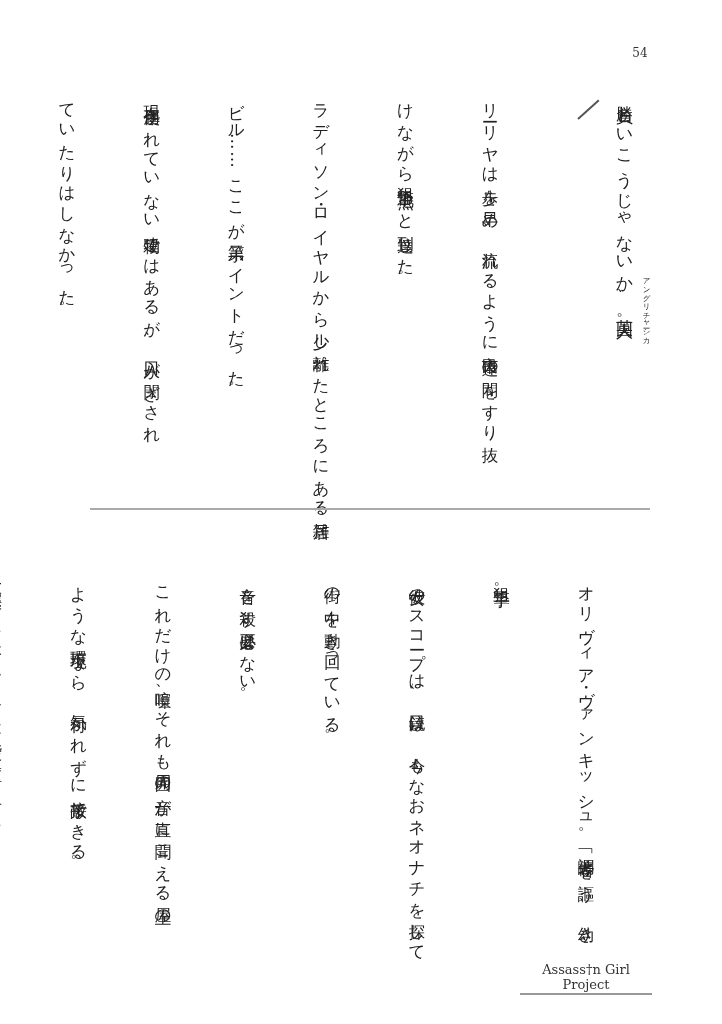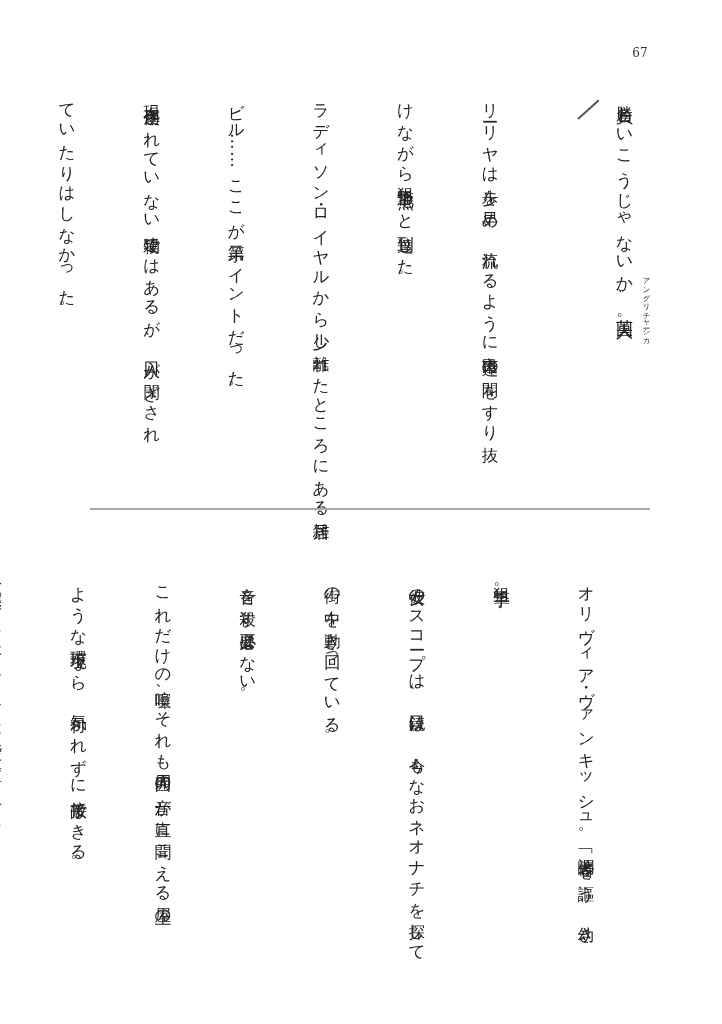--- a/index.html
+++ b/index.html
@@ -45,21 +45,21 @@
     position: absolute; left: 520px; top: 962px; width: 132px;
     font-family: "DejaVu Serif", serif; font-size: 13px; color: #333;
     border-bottom: 2px solid #999; padding-bottom: 1px; text-align: center;
   }
   .page-top-lines { right: 162px; }
 </style>
 </head>
 <body>
 
 <div class="page">
-  <div class="page-number">67</div>
+  <div class="page-number">54</div>
 
   <div class="heading">勝負といこうじゃないか、英国人。</div>
   <div class="ruby-text">アングリチャーシカ</div>
 
   <div class="slash"></div>
 
   <div class="vtext col-top page-top-lines">
     <span class="col-line">リーリヤは歩を早め、流れるように市民達の間をすり抜</span>
     <span class="col-line">けながら狙撃地点へと到達した。</span>
     <span class="col-line">ラディソン・ロイヤルから少し離れたところにある雑居</span>
@@ -98,13 +98,14 @@
     
     
     
     
     
     
     
     
   </div>
 
+  <div class="footer">Assass†n Girl Project</div>
 </div>
 
 </body></html>

